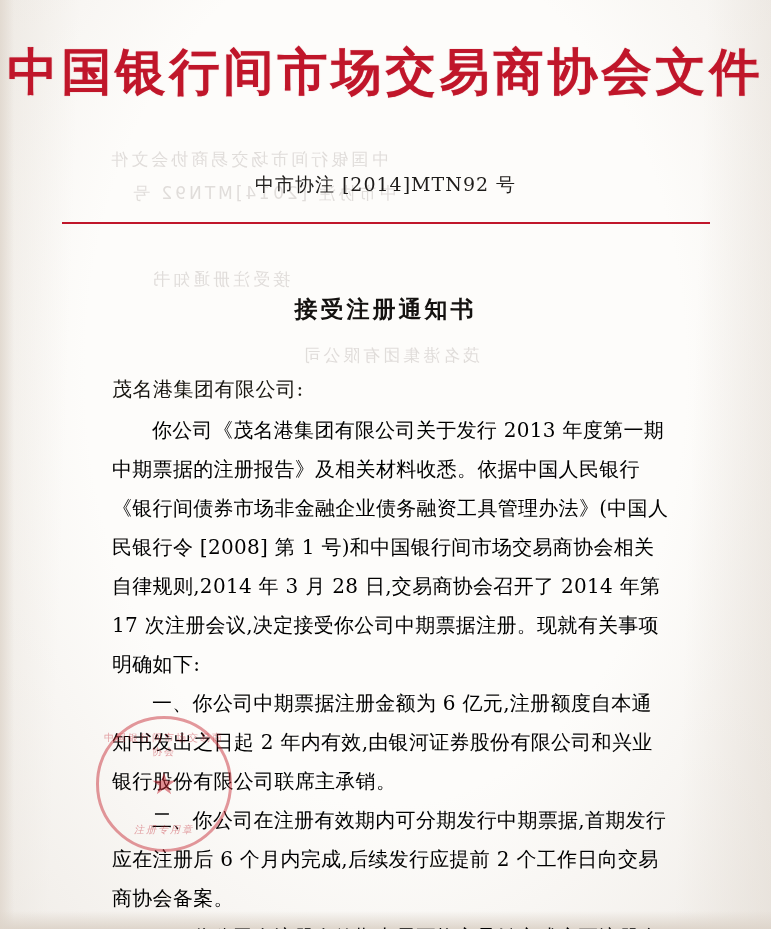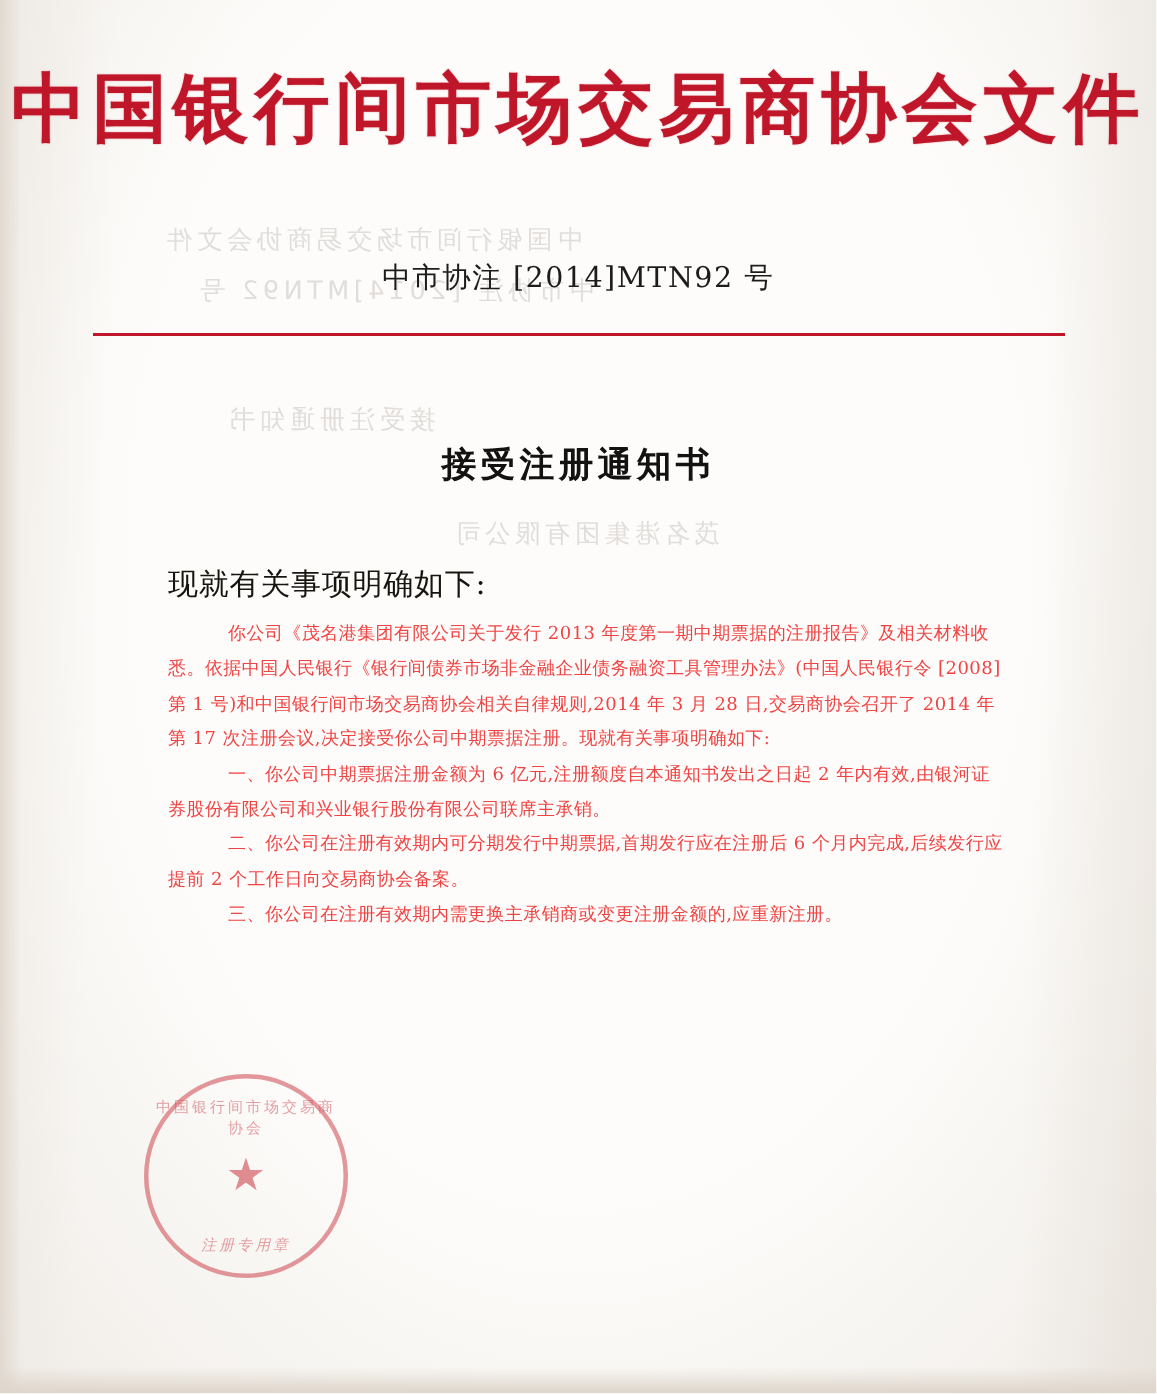--- a/index.html
+++ b/index.html
@@ -109,22 +109,22 @@
     width: 560px;
   }
   .addressee {
     font-size: 20px;
     color: #17150f;
     line-height: 1.55;
     letter-spacing: 0.5px;
     margin-bottom: 6px;
   }
   .para {
-    font-size: 12px;
-    color: #ef4444;
+    font-size: 20px;
+    color: #000000;
     line-height: 1.95;
     letter-spacing: 0.3px;
     text-indent: 40px;
     margin: 0;
   }
 
   
   .seal {
     position: absolute;
     left: 96px;
@@ -175,21 +175,21 @@
 
   <div class="masthead">中国银行间市场交易商协会文件</div>
 
   <div class="doc-number">中市协注 [2014]MTN92 号</div>
 
   <div class="red-rule"></div>
 
   <div class="doc-title">接受注册通知书</div>
 
   <div class="body-block">
-    <div class="addressee">现就有关事项明确如下:</div>
+    <div class="addressee">茂名港集团有限公司:</div>
     <p class="para">你公司《茂名港集团有限公司关于发行 2013 年度第一期中期票据的注册报告》及相关材料收悉。依据中国人民银行《银行间债券市场非金融企业债务融资工具管理办法》(中国人民银行令 [2008] 第 1 号)和中国银行间市场交易商协会相关自律规则,2014 年 3 月 28 日,交易商协会召开了 2014 年第 17 次注册会议,决定接受你公司中期票据注册。现就有关事项明确如下:</p>
     <p class="para">一、你公司中期票据注册金额为 6 亿元,注册额度自本通知书发出之日起 2 年内有效,由银河证券股份有限公司和兴业银行股份有限公司联席主承销。</p>
     <p class="para">二、你公司在注册有效期内可分期发行中期票据,首期发行应在注册后 6 个月内完成,后续发行应提前 2 个工作日向交易商协会备案。</p>
     <p class="para">三、你公司在注册有效期内需更换主承销商或变更注册金额的,应重新注册。</p>
   </div>
 
   <div class="seal">
     <div class="seal-text-top">中国银行间市场交易商协会</div>
     <div class="star">★</div>
     <div class="seal-text-bottom">注册专用章</div>

